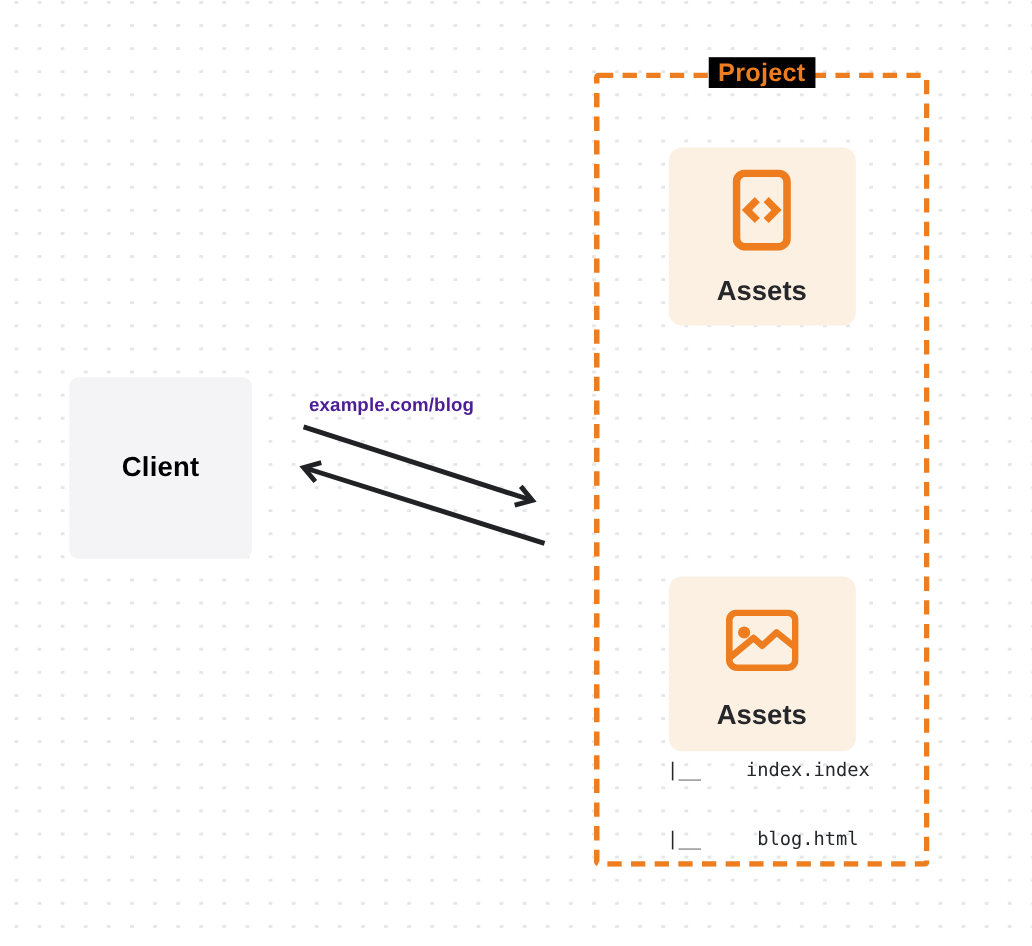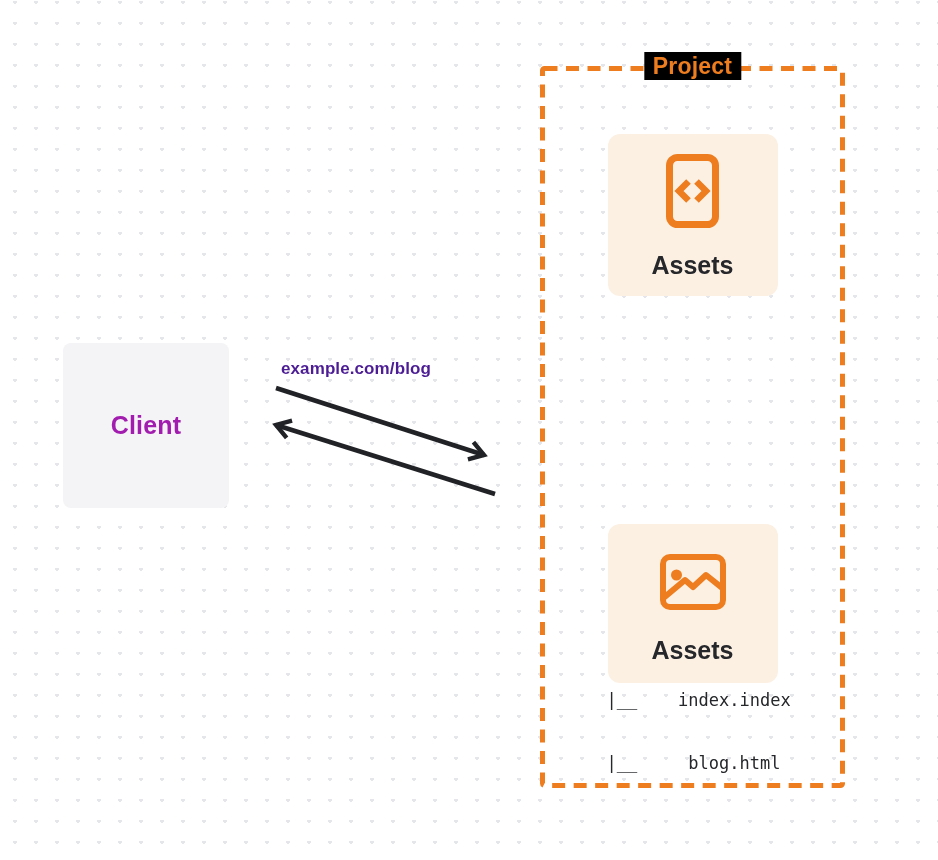--- a/index.html
+++ b/index.html
@@ -16,21 +16,21 @@
   
   .client-box {
     position: absolute;
     left: 63px; top: 343px;
     width: 166px; height: 165px;
     background: #F4F4F6;
     border-radius: 8px;
     display: flex; align-items: center; justify-content: center;
   }
   .client-box .label {
-    font-size: 25px; font-weight: bold; color: #a21caf; letter-spacing: 0.2px;
+    font-size: 25px; font-weight: bold; color: #000000; letter-spacing: 0.2px;
   }
 
   
   .request-label {
     position: absolute;
     left: 281px; top: 359px;
     font-size: 17px; font-weight: bold; color: #4c1d95; letter-spacing: 0.1px;
   }
   .arrows-svg { position: absolute; left: 255px; top: 365px; }
 

